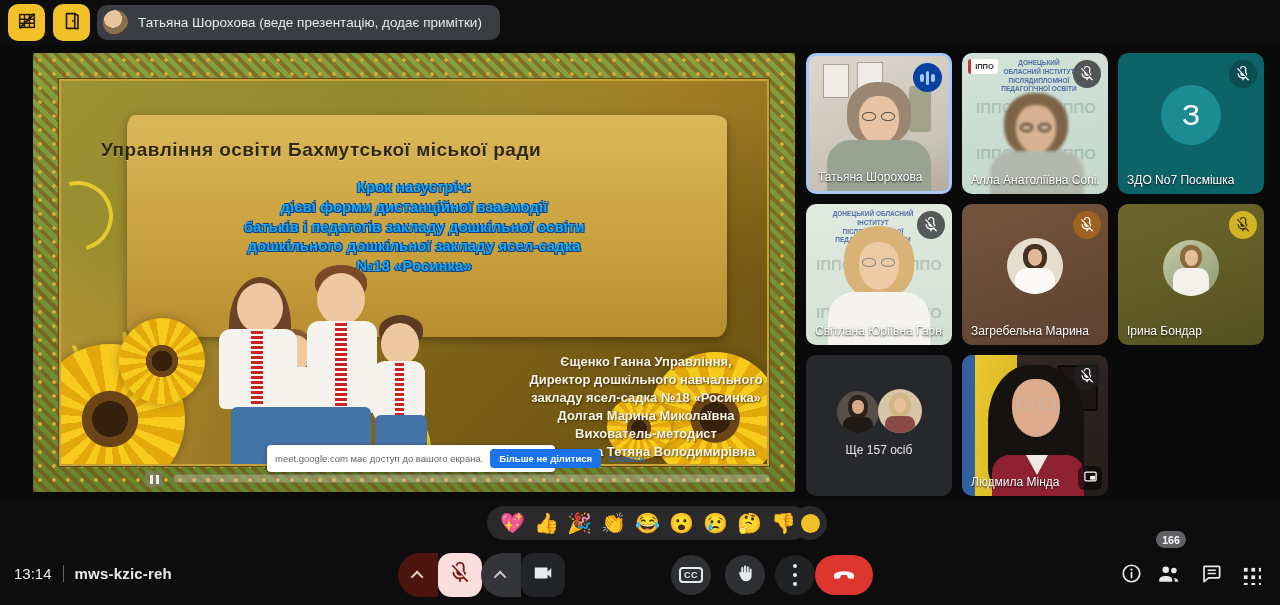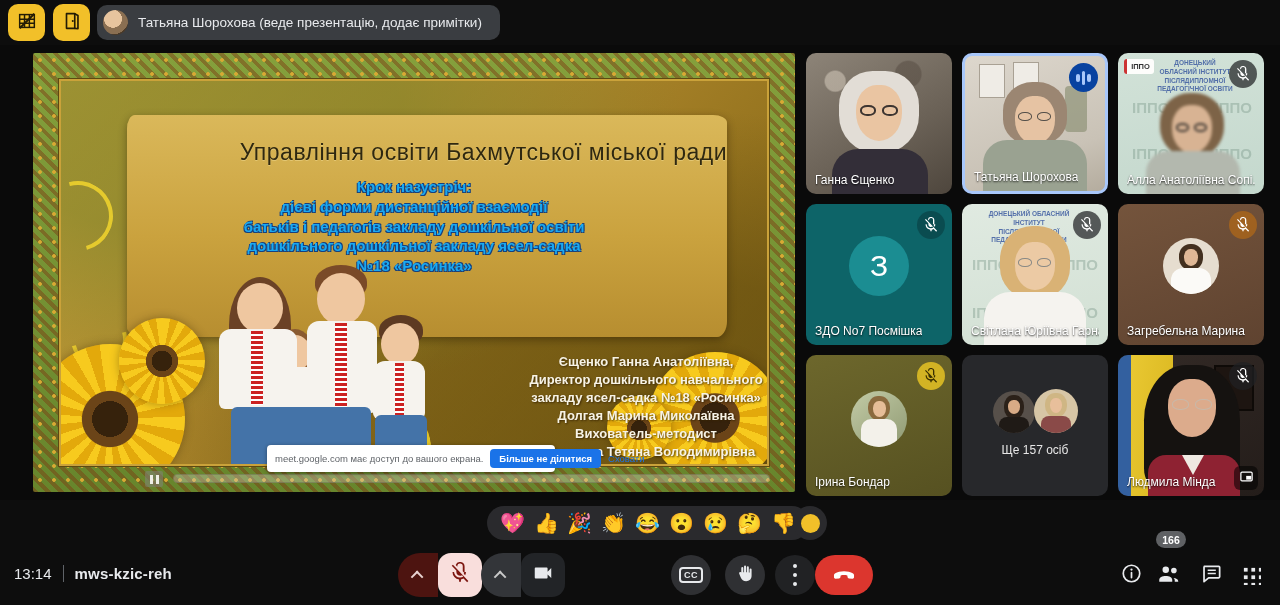--- a/index.html
+++ b/index.html
@@ -34,22 +34,22 @@
       linear-gradient(135deg, #c8a43f 0%, #b18a2e 40%, #96741f 70%, #7c5f18 100%);
     overflow:hidden; }
 
   .ribbon { position:absolute; border:4px solid rgba(248,218,45,.8); border-radius:50%;
     border-left-color:transparent; border-bottom-color:transparent; }
 
   #parchment { position:absolute; left:66px; top:34px; width:600px; height:222px;
     background:linear-gradient(180deg, #dab85a 0%, #caa23e 55%, #b78e30 100%);
     border-radius:8px 14px 10px 16px / 14px 8px 16px 10px;
     box-shadow:0 3px 8px rgba(40,25,0,.45); }
-  #slide-title { position:absolute; left:40px; right:40px; top:58px; text-align:right;
-    color:#2f2810; font-size:23px; font-weight:normal; letter-spacing:.5px;
+  #slide-title { position:absolute; left:40px; right:40px; top:58px; text-align:left;
+    color:#2f2810; font-size:19px; font-weight:bold; letter-spacing:.5px;
     text-shadow:0 1px 0 rgba(255,240,180,.35); }
   #slide-sub { position:absolute; left:40px; right:40px; top:96px; text-align:center;
     color:#19a9f2; font-size:15px; font-weight:bold; line-height:1.32;
     text-shadow:1px 1px 0 #16407e, -1px 1px 0 #16407e, 1px -1px 0 #16407e; }
   #slide-credits { position:absolute; left:400px; top:272px; width:370px; text-align:center;
     color:#f7f3e6; font-size:13px; font-weight:600; line-height:1.38;
     text-shadow:1px 1px 2px rgba(55,35,0,.85); }
 
   
   #family { position:absolute; left:150px; top:190px; width:270px; height:225px; }
@@ -271,21 +271,21 @@
         <div class="fam-jeans" style="left:20px; top:136px; width:140px; height:62px"></div>
         <div class="fam-jeans" style="left:164px; top:144px; width:52px; height:48px"></div>
       </div>
 
       <div class="sunflower" style="left:-26px; bottom:-30px; width:150px; height:150px"></div>
       <div class="sunflower" style="left:58px; bottom:60px; width:86px; height:86px"></div>
       <div class="sunflower" style="right:-14px; bottom:-20px; width:132px; height:132px"></div>
       <div class="sunflower" style="right:96px; bottom:4px; width:64px; height:64px"></div>
 
       <div id="slide-credits">
-        <div>Єщенко  Ганна  Анатоліївна,</div>
+        <div>Єщенко  Ганна  Управління,</div>
         <div>Директор  дошкільного  навчального</div>
         <div>закладу  ясел-садка  №18  «Росинка»</div>
         <div>Долгая  Марина  Миколаївна</div>
         <div>Вихователь-методист</div>
         <div>Шорохова  Тетяна  Володимирівна</div>
         <div>Керівник  музичний</div>
       </div>
     </div>
 
     <div id="player-pause">
@@ -296,32 +296,20 @@
 
     <div id="share-banner">
       <span class="msg">meet.google.com має доступ до вашого екрана.</span>
       <button class="blue-btn">Більше не ділитися</button>
       <a class="hide-link" href="#">Сховати</a>
     </div>
   </div>
 
   <div id="grid">
 
-    <div class="tile" style="background:
-           radial-gradient(circle at 20% 20%, rgba(220,210,195,.5) 0 6%, rgba(0,0,0,0) 7%),
-           radial-gradient(circle at 70% 15%, rgba(90,80,70,.6) 0 8%, rgba(0,0,0,0) 9%),
-           radial-gradient(circle at 45% 40%, rgba(200,190,175,.35) 0 10%, rgba(0,0,0,0) 11%),
-           linear-gradient(150deg,#8d8478,#6a6156 60%,#4e463d)">
-      <div class="p-hair" style="left:33px; top:18px; width:80px; height:82px; border-radius:42% 42% 46% 46%; background:#e2ddd6"></div>
-      <div class="p-face" style="left:50px; top:32px; width:46px; height:56px; background:#eac5a2"></div>
-      <div style="position:absolute; left:54px; top:52px; width:16px; height:11px; border:2px solid #3c3430; border-radius:45%"></div>
-      <div style="position:absolute; left:76px; top:52px; width:16px; height:11px; border:2px solid #3c3430; border-radius:45%"></div>
-      <div class="p-torso" style="left:26px; top:96px; width:96px; height:45px; border-radius:26px 26px 0 0; background:#332e38"></div>
-      <span class="name">Ганна Єщенко</span>
-    </div>
 
     <div class="tile" style="border:3px solid #a8c7fa; background:linear-gradient(160deg,#ddd7cd,#c9c2b6 70%,#b4ac9e)">
       <div style="position:absolute; left:14px; top:8px; width:26px; height:34px; background:#efece6; border:1px solid #a9a194"></div>
       <div style="position:absolute; left:48px; top:6px; width:26px; height:36px; background:#efece6; border:1px solid #a9a194"></div>
       <div style="position:absolute; right:18px; top:30px; width:22px; height:46px; background:#8e9377; border-radius:4px; opacity:.7"></div>
       <div class="p-hair" style="left:38px; top:26px; width:64px; height:62px; border-radius:46% 46% 40% 40%; background:#9b8672"></div>
       <div class="p-face" style="left:50px; top:40px; width:40px; height:48px; background:#e6c3a3"></div>
       <div style="position:absolute; left:53px; top:56px; width:14px; height:9px; border:1.5px solid #55504a; border-radius:45%"></div>
       <div style="position:absolute; left:72px; top:56px; width:14px; height:9px; border:1.5px solid #55504a; border-radius:45%"></div>
       <div class="p-torso" style="left:18px; top:84px; width:104px; height:52px; border-radius:24px 24px 0 0; background:#9aa291"></div>

